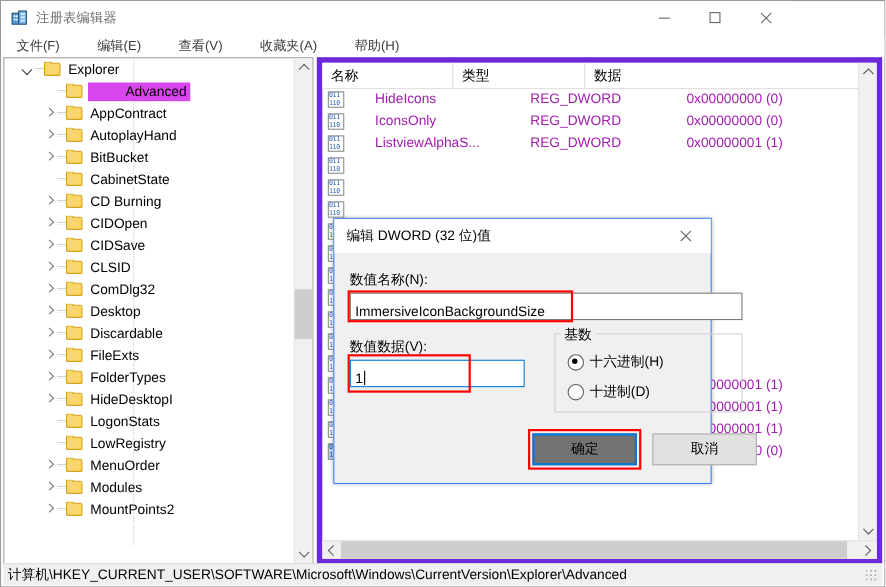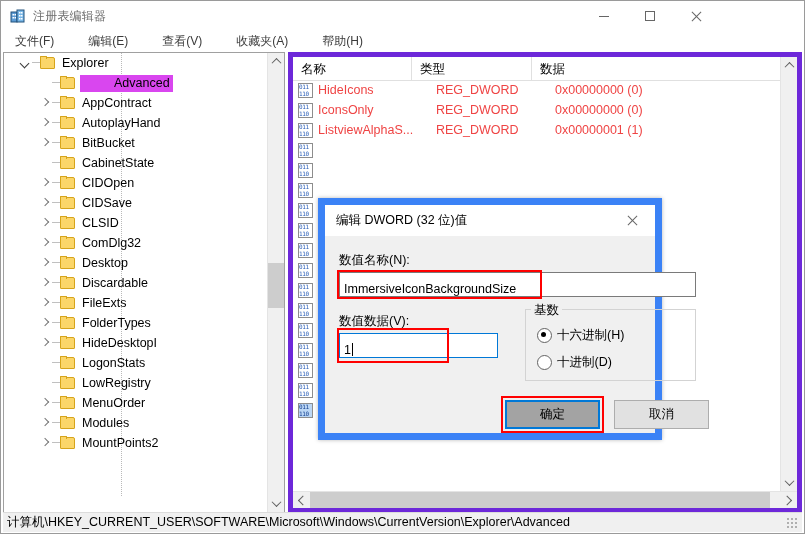--- a/index.html
+++ b/index.html
@@ -220,22 +220,23 @@
     height: 23px;
   }
   .lv-body {
     position: absolute; left: 0; top: 23px;
     width: 495px; height: 420px;
     overflow: hidden;
   }
   .lrow {
     height: 20px;
     display: flex; align-items: center;
-    font-size: 12.5px; color: #ef4444;
+    font-size: 12.5px; color: #a21caf;
     white-space: nowrap;
+    gap: 23px;
   }
   .regicon {
     flex: none; width: 15px; height: 15px;
     margin: 0 5px 0 5px;
     position: relative;
     background: #ffffff;
     border: 1px solid #8d8d8d;
     box-sizing: border-box;
   }
   .regicon:before {
@@ -248,24 +249,24 @@
     letter-spacing: -.3px;
   }
   .regicon.sel { background: #bcd7f5; }
   .regicon.sel:before { color: #123f8f; }
   .c-name { width: 118px; overflow: hidden; }
   .c-type { width: 119px; }
   .c-data { }
 
   
   .dialog {
-    position: absolute; left: 315px; top: 146px;
+    position: absolute; left: 300px; top: 146px;
     width: 344px; height: 242px;
     background: #f0f0f0;
-    border: 7px solid #3b82f6;
+    border: 1px solid #3b82f6;
     box-shadow: 0 0 4px rgba(0,0,0,.28);
     box-sizing: border-box;
     z-index: 50;
   }
   .dlg-title {
     position: relative;
     height: 31px; background: #ffffff;
     display: flex; align-items: center;
   }
   .dlg-title-text {
@@ -339,21 +340,21 @@
   .btn {
     position: absolute;
     background: #e1e1e1;
     border: 1px solid #adadad;
     box-sizing: border-box;
     font-size: 12.5px; color: #000;
     display: flex; align-items: center; justify-content: center;
   }
   .btn.focus {
     border: 2px solid #0078d7;
-    background: #a3a3a3;
+    background: #737373;
   }
 
   
   .statusbar {
     position: absolute; left: 2px; bottom: 1px;
     width: 799px; height: 20px;
     background: #f0f0f0;
     border-top: 1px solid #dcdcdc;
     display: flex; align-items: center;
     box-sizing: border-box;
@@ -460,20 +461,27 @@
             <span class="chev "></span>
             <span class="dots"></span>
             <span class="folder"></span>
             <span class="tlabel">CabinetState</span>
           </div>
           <div class="trow">
             <span class="tindent" style="width: 34px;"></span>
             <span class="chev closed"></span>
             <span class="dots"></span>
             <span class="folder"></span>
+            <span class="tlabel">CD Burning</span>
+          </div>
+          <div class="trow">
+            <span class="tindent" style="width: 34px;"></span>
+            <span class="chev closed"></span>
+            <span class="dots"></span>
+            <span class="folder"></span>
             <span class="tlabel">CIDOpen</span>
           </div>
           <div class="trow">
             <span class="tindent" style="width: 34px;"></span>
             <span class="chev closed"></span>
             <span class="dots"></span>
             <span class="folder"></span>
             <span class="tlabel">CIDSave</span>
           </div>
           <div class="trow">

